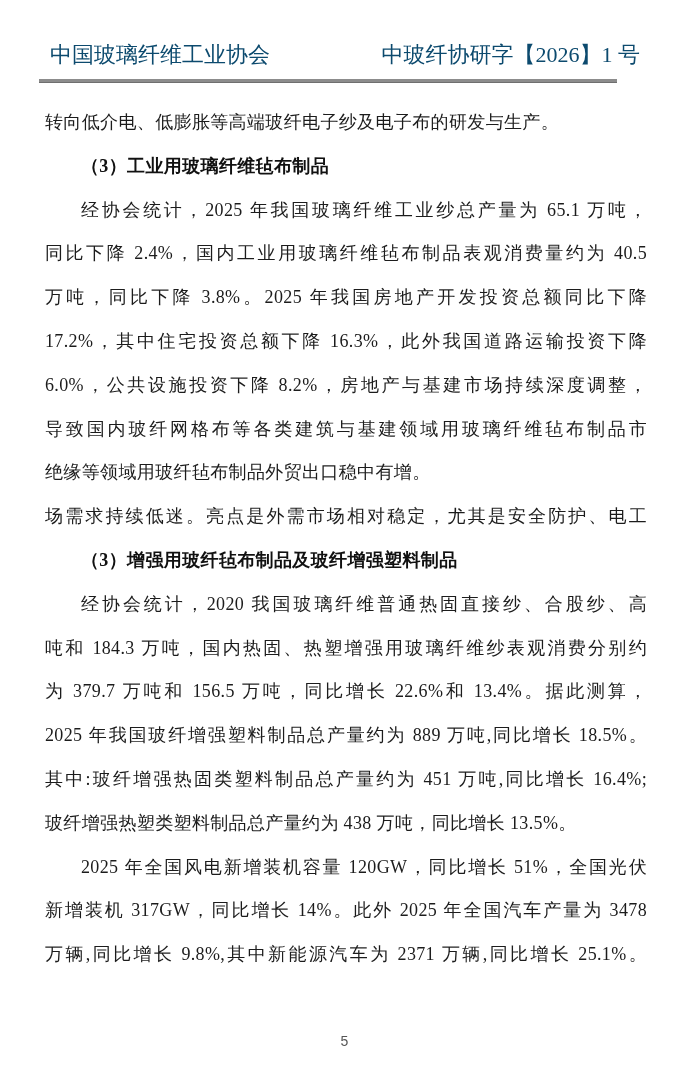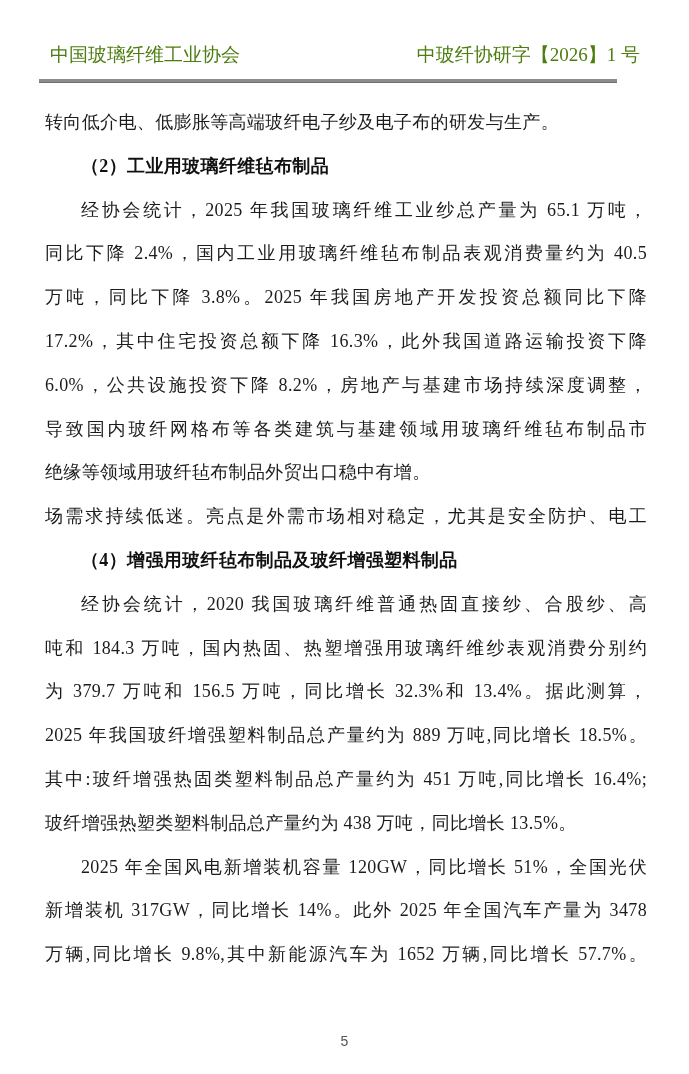--- a/index.html
+++ b/index.html
@@ -18,24 +18,24 @@
   }
   
   .doc-header {
     position: absolute;
     top: 42px;
     left: 50px;
     right: 49px;
     display: flex;
     justify-content: space-between;
     align-items: baseline;
-    font-size: 19px;
+    font-size: 22px;
     line-height: 26px;
     white-space: nowrap;
-    color: #4d7c0f;
+    color: #0c4a6e;
   }
   .header-rule {
     position: absolute;
     top: 79px;
     left: 39px;
     width: 578px;
     height: 3px;
     background: #8c8c8c;
     border-bottom: 1px solid #6f6f6f;
   }
@@ -85,38 +85,38 @@
 
   <div class="doc-header">
     <span>中国玻璃纤维工业协会</span>
     <span>中玻纤协研字【2026】1 号</span>
   </div>
 
   <div class="header-rule"></div>
 
   <div class="doc-body">
     <div class="ln">转向低介电、低膨胀等高端玻纤电子纱及电子布的研发与生产。</div>
-    <div class="ln hd ind">（2）工业用玻璃纤维毡布制品</div>
+    <div class="ln hd ind">（3）工业用玻璃纤维毡布制品</div>
     <div class="ln ind fill">经协会统计，2025 年我国玻璃纤维工业纱总产量为 65.1 万吨，</div>
     <div class="ln fill">同比下降 2.4%，国内工业用玻璃纤维毡布制品表观消费量约为 40.5</div>
     <div class="ln fill">万吨，同比下降 3.8%。2025 年我国房地产开发投资总额同比下降</div>
     <div class="ln fill">17.2%，其中住宅投资总额下降 16.3%，此外我国道路运输投资下降</div>
     <div class="ln fill">6.0%，公共设施投资下降 8.2%，房地产与基建市场持续深度调整，</div>
     <div class="ln fill">导致国内玻纤网格布等各类建筑与基建领域用玻璃纤维毡布制品市</div>
     <div class="ln">绝缘等领域用玻纤毡布制品外贸出口稳中有增。</div>
     <div class="ln fill">场需求持续低迷。亮点是外需市场相对稳定，尤其是安全防护、电工</div>
-    <div class="ln hd ind">（4）增强用玻纤毡布制品及玻纤增强塑料制品</div>
+    <div class="ln hd ind">（3）增强用玻纤毡布制品及玻纤增强塑料制品</div>
     <div class="ln ind fill">经协会统计，2020 我国玻璃纤维普通热固直接纱、合股纱、高</div>
     <div class="ln fill">吨和 184.3 万吨，国内热固、热塑增强用玻璃纤维纱表观消费分别约</div>
-    <div class="ln fill">为 379.7 万吨和 156.5 万吨，同比增长 32.3%和 13.4%。据此测算，</div>
+    <div class="ln fill">为 379.7 万吨和 156.5 万吨，同比增长 22.6%和 13.4%。据此测算，</div>
     <div class="ln fill">2025 年我国玻纤增强塑料制品总产量约为 889 万吨,同比增长 18.5%。</div>
     <div class="ln fill">其中:玻纤增强热固类塑料制品总产量约为 451 万吨,同比增长 16.4%;</div>
     <div class="ln">玻纤增强热塑类塑料制品总产量约为 438 万吨，同比增长 13.5%。</div>
     <div class="ln ind fill">2025 年全国风电新增装机容量 120GW，同比增长 51%，全国光伏</div>
     <div class="ln fill">新增装机 317GW，同比增长 14%。此外 2025 年全国汽车产量为 3478</div>
-    <div class="ln fill">万辆,同比增长 9.8%,其中新能源汽车为 1652 万辆,同比增长 57.7%。</div>
+    <div class="ln fill">万辆,同比增长 9.8%,其中新能源汽车为 2371 万辆,同比增长 25.1%。</div>
   </div>
 
   <div class="page-footer">
     <span>5</span>
   </div>
 
 </div>
 
 </body></html>

